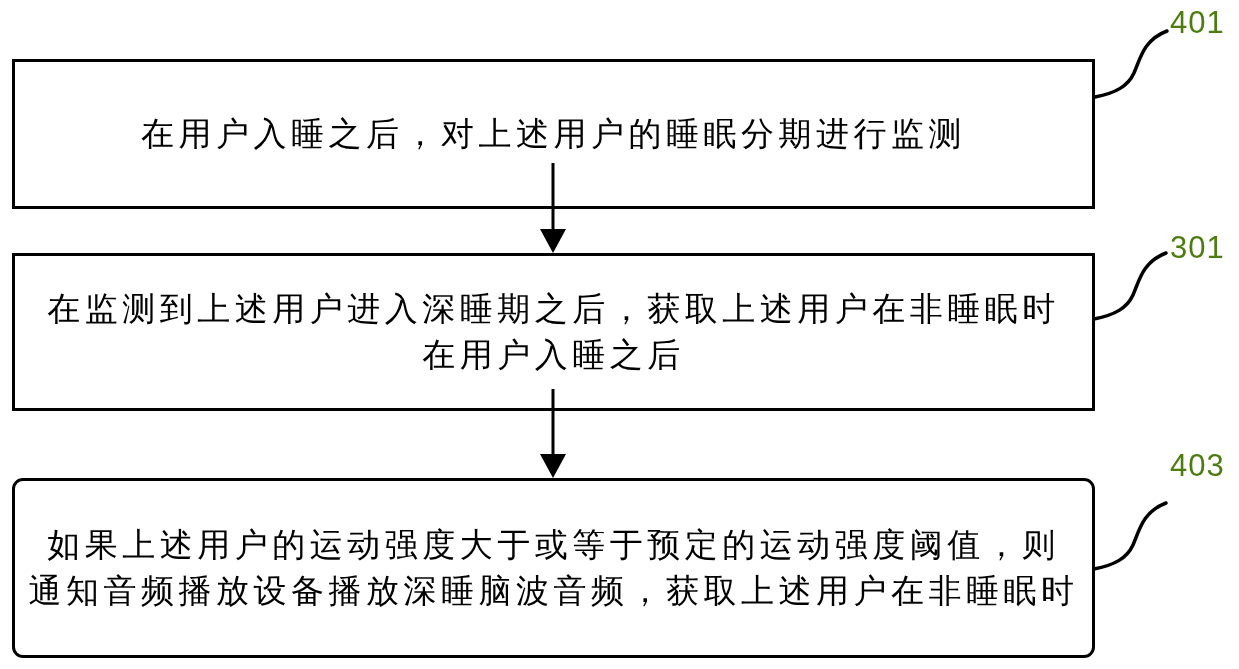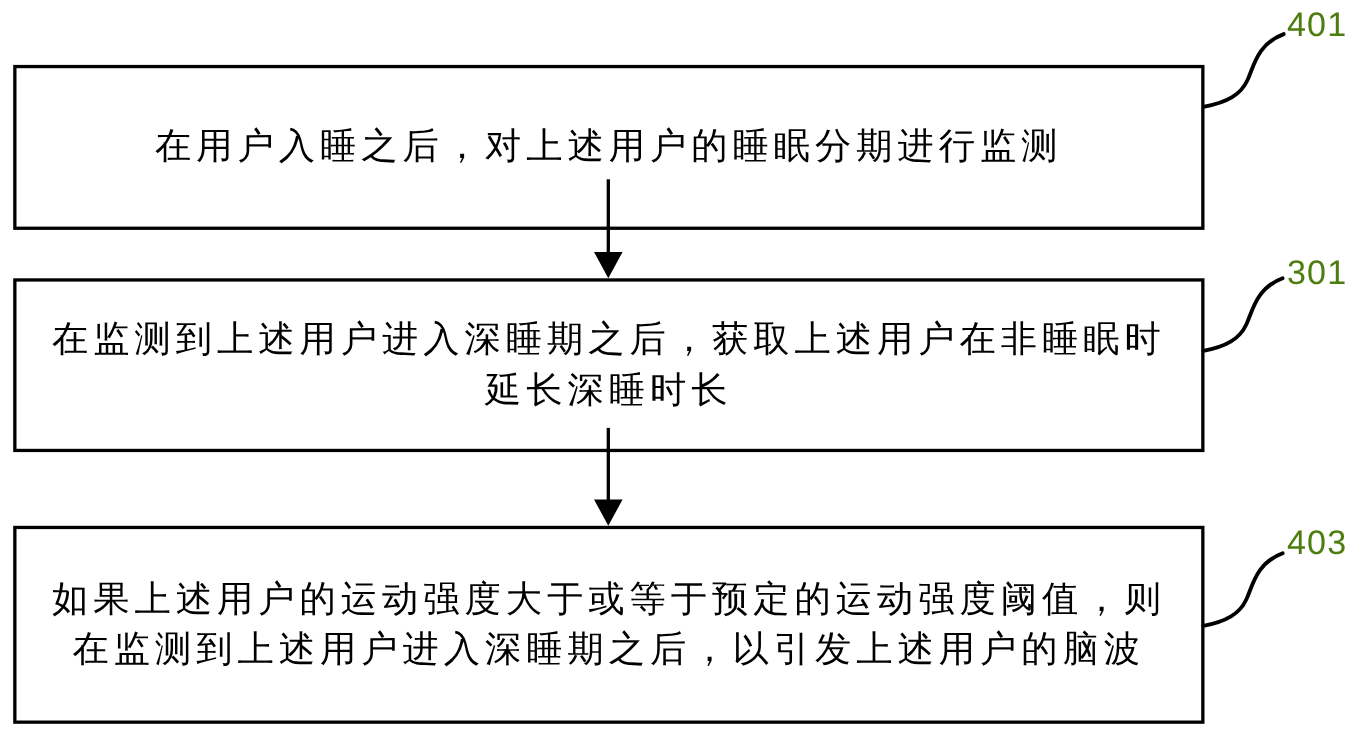--- a/index.html
+++ b/index.html
@@ -26,56 +26,56 @@
   }
   .flow-box .line {
     font-size: 33px;
     line-height: 46px;
     letter-spacing: 4.5px;
     color: #000000;
     white-space: nowrap;
   }
   #box-401 { top: 28px;  height: 150px; margin-top: 31px; }
   #box-402 { top: 253px; height: 158px; }
-  #box-403 { top: 478px; height: 180px; }
+  #box-403 { top: 478px; height: 180px; border-radius: 11px; }
   .ref-label {
     position: absolute;
     left: 1170px;
     font-size: 31px;
     letter-spacing: 1px;
     color: #4d7c0f;
     font-family: Liberation Sans, sans-serif;
   }
   #label-401 { top: 5px; }
   #label-402 { top: 230px; }
-  #label-403 { top: 476px; }
+  #label-403 { top: 448px; }
   svg.overlay {
     position: absolute;
     left: 0; top: 0;
     width: 1239px; height: 669px;
     pointer-events: none;
   }
 </style>
 </head>
 <body>
 
 <div class="canvas">
 
   <div class="flow-box" id="box-401">
     <div class="line">在用户入睡之后，对上述用户的睡眠分期进行监测</div>
   </div>
 
   <div class="flow-box" id="box-402">
     <div class="line">在监测到上述用户进入深睡期之后，获取上述用户在非睡眠时</div>
-    <div class="line">延长深睡时长</div>
+    <div class="line">在用户入睡之后</div>
   </div>
 
   <div class="flow-box" id="box-403">
     <div class="line">如果上述用户的运动强度大于或等于预定的运动强度阈值，则</div>
-    <div class="line">在监测到上述用户进入深睡期之后，以引发上述用户的脑波</div>
+    <div class="line">通知音频播放设备播放深睡脑波音频，获取上述用户在非睡眠时</div>
   </div>
 
   <div class="ref-label" id="label-401">401</div>
   <div class="ref-label" id="label-402">301</div>
   <div class="ref-label" id="label-403">403</div>
 
   <svg class="overlay" viewBox="0 0 1239 669" xmlns="http://www.w3.org/2000/svg">
 
     <g>
       <line x1="553" y1="163" x2="553" y2="233" stroke="#000" stroke-width="3"></line>

